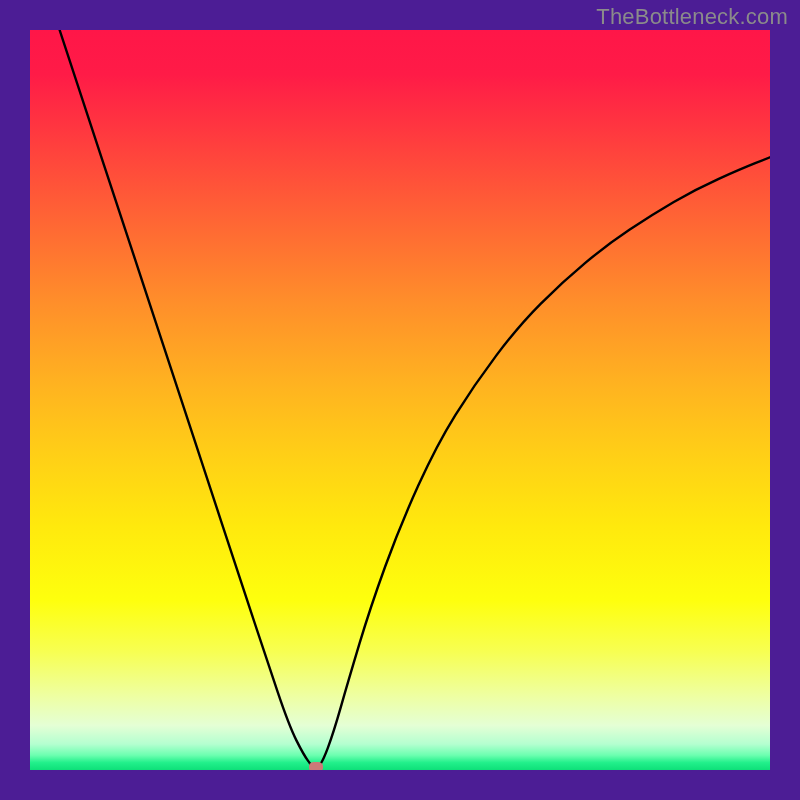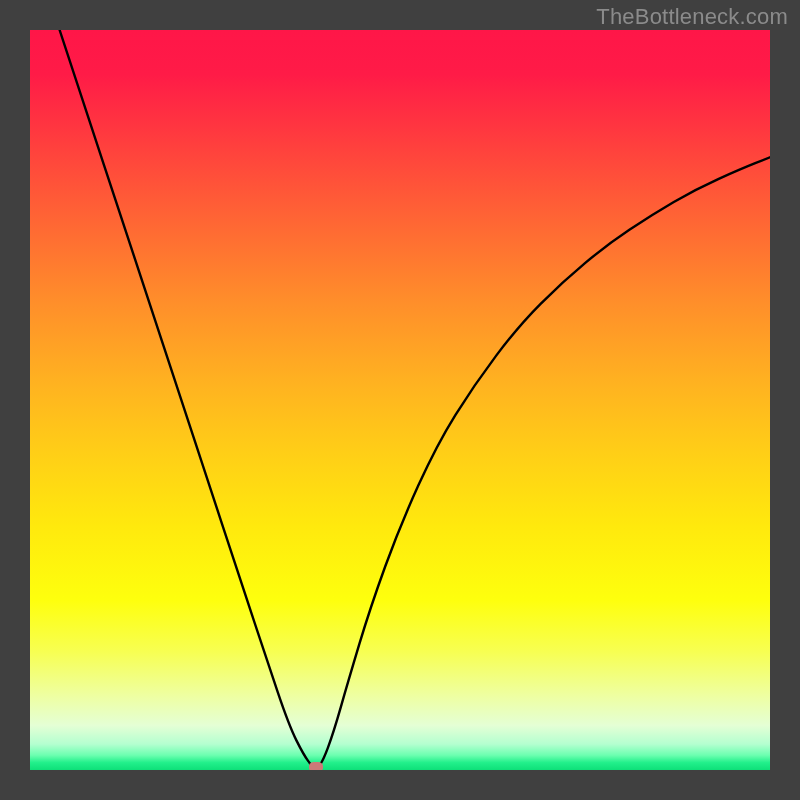--- a/index.html
+++ b/index.html
@@ -9,21 +9,21 @@
     height: 800px;
     background: #000;
     overflow: hidden;
   }
   .frame {
     position: absolute;
     left: 0;
     top: 0;
     width: 800px;
     height: 800px;
-    background: #404040;
+    background: #4c1d95;
   }
   .plot {
     position: absolute;
     left: 30px;
     top: 30px;
     width: 740px;
     height: 740px;
     overflow: hidden;
   }
   .gradient {

